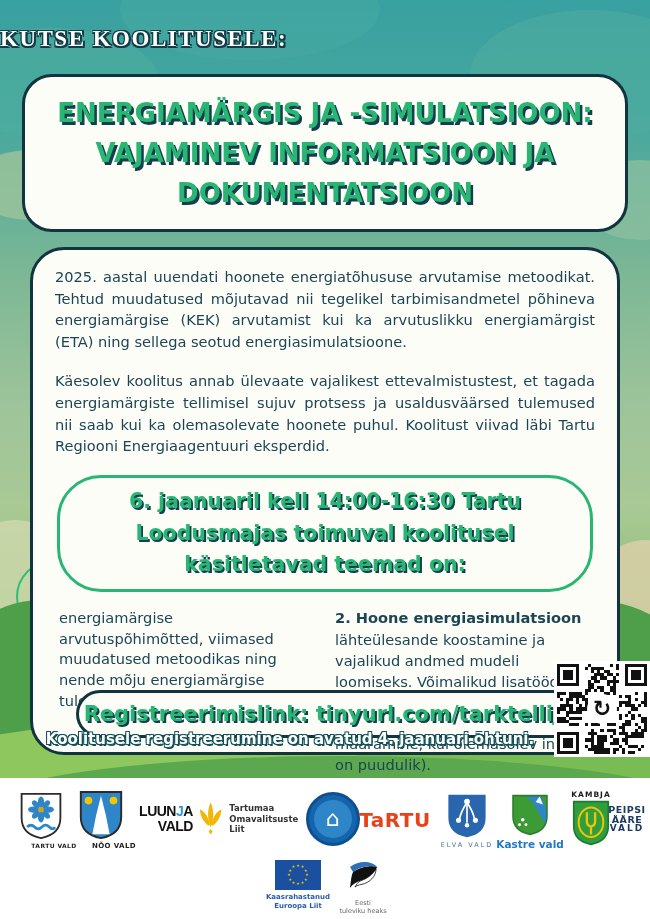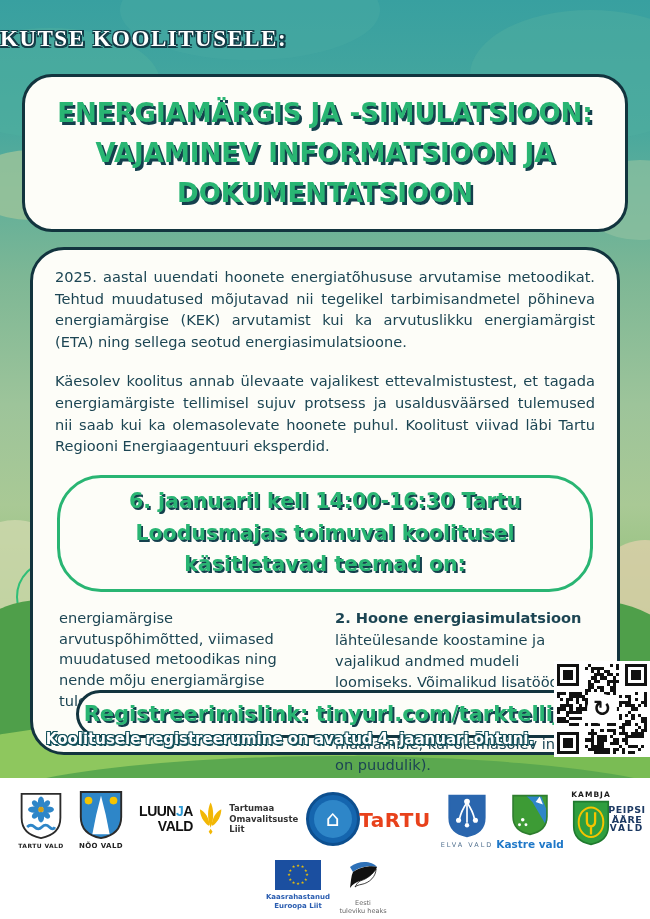--- a/index.html
+++ b/index.html
@@ -77,21 +77,21 @@
   .qr-center{
     position:absolute;left:50%;top:50%;transform:translate(-50%,-50%);
     width:30px;height:30px;background:#ffffff;border-radius:50%;
     display:flex;align-items:center;justify-content:center;
     font-size:22px;font-weight:800;color:#111111;line-height:1;
   }
   
   .footer{position:absolute;left:0;top:778px;width:650px;height:141px;background:#ffffff;}
   .logo-row{position:absolute;left:0;top:12px;width:650px;height:62px;}
   .logo{position:absolute;display:flex;flex-direction:column;align-items:center;}
-  .logo .cap{font-size:6px;font-weight:700;color:#222;margin-top:2px;letter-spacing:0.4px;white-space:nowrap;}
+  .logo .cap{font-size:6px;font-weight:700;color:#222;margin-top:2px;letter-spacing:0.4px;white-space:nowrap;padding-left:26px;}
   .luunja-text{font-weight:800;font-size:14px;letter-spacing:-0.5px;color:#111;text-align:right;line-height:1.05;font-family:"Liberation Sans",sans-serif;}
   .luunja-text .j{color:#2e9bd6;}
   .ovl{flex-direction:row !important;align-items:center;gap:6px;}
   .ovl .ovl-text{font-size:8.5px;line-height:1.25;color:#333;font-weight:600;text-align:left;}
   .trea-circle{width:54px;height:54px;border-radius:50%;background:#1565ae;border:3px solid #0d4f8f;
     display:flex;align-items:center;justify-content:center;box-sizing:border-box;}
   .trea-inner{width:38px;height:38px;border-radius:50%;background:#2e86c8;display:flex;align-items:center;justify-content:center;
     color:#ffffff;font-size:22px;line-height:1;}
   .tartu-city{font-size:20px;font-weight:800;color:#e8411b;letter-spacing:0.5px;}
   .elva-cap{font-size:6.5px;letter-spacing:2px;color:#51708f;margin-top:3px;white-space:nowrap;}

